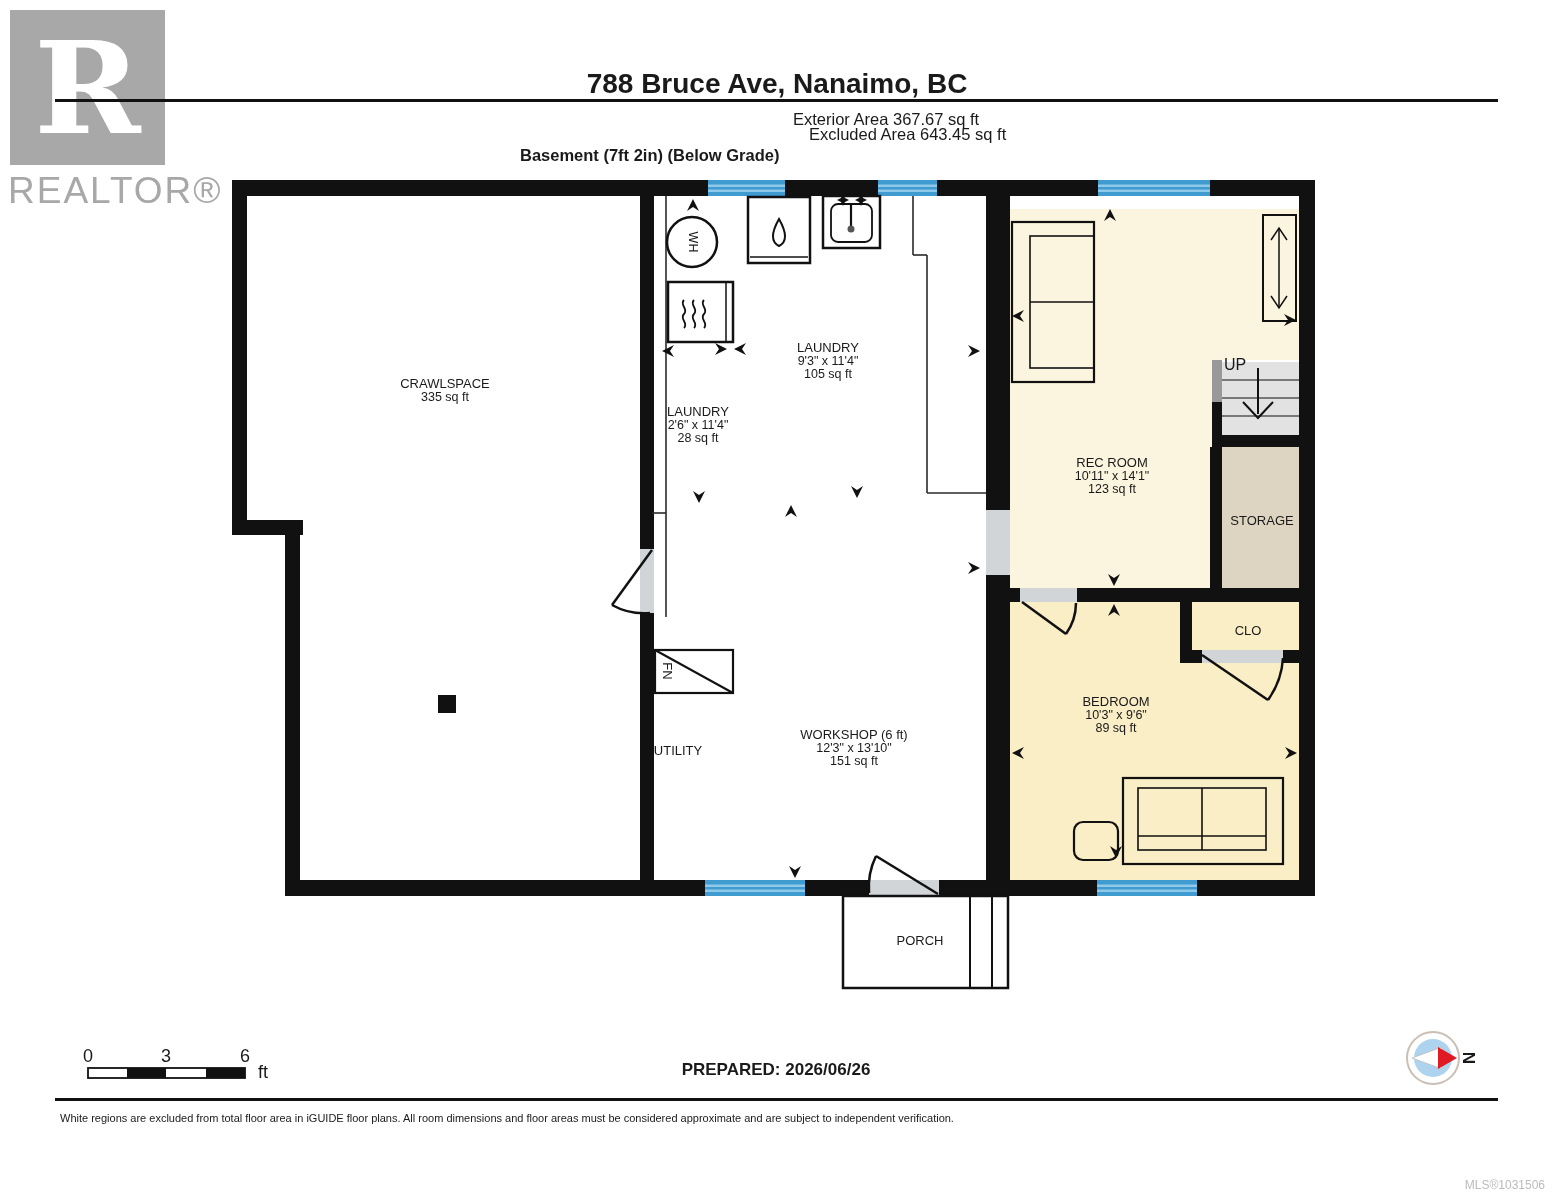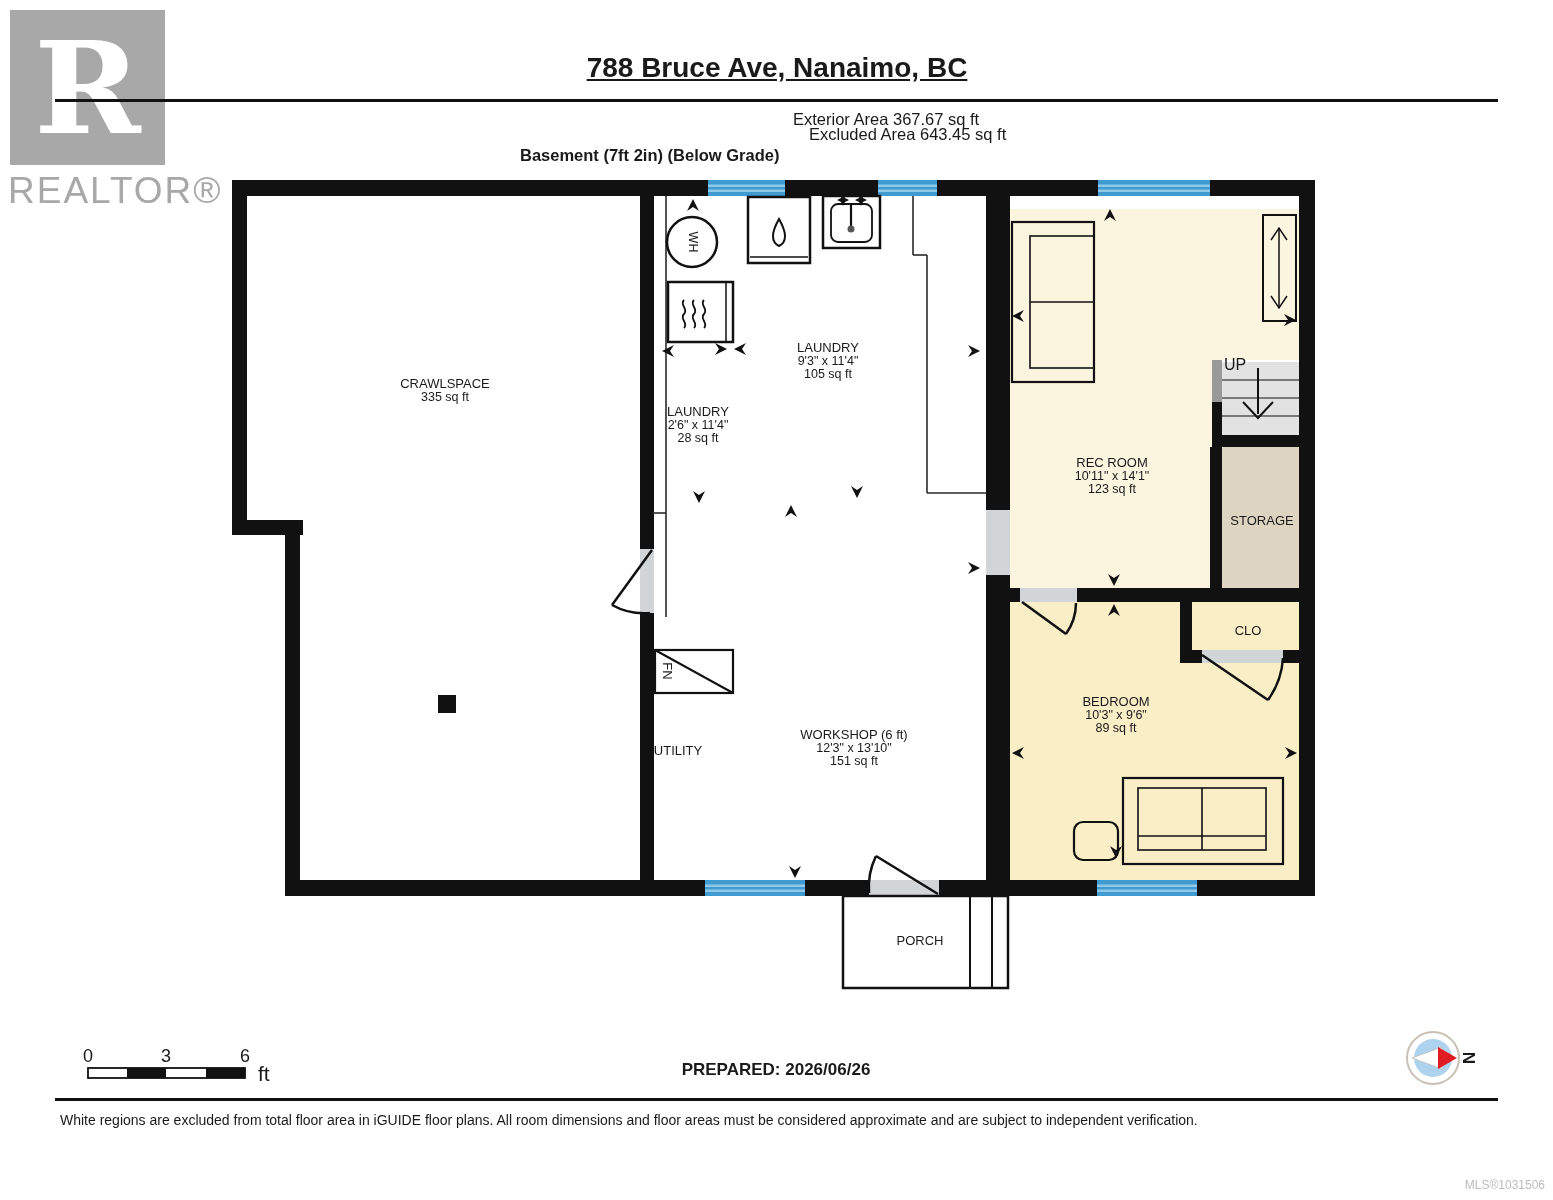--- a/index.html
+++ b/index.html
@@ -4,42 +4,42 @@
 <style>
   html,body{margin:0;padding:0;background:#ffffff;}
   #app{position:relative;width:1553px;height:1200px;background:#fff;overflow:hidden;
        font-family:"Liberation Sans",sans-serif;color:#1a1a1a;}
   .abs{position:absolute;}
   
   #logo-box{left:10px;top:10px;width:155px;height:155px;background:#a8a8a8;z-index:1;
             display:flex;align-items:center;justify-content:center;}
   #logo-letter{color:#fff;font-family:"DejaVu Serif",serif;font-weight:bold;font-size:128px;line-height:1;}
   #brand-text{left:8px;top:170px;color:#a8a8a8;font-size:37px;letter-spacing:2px;z-index:1;}
-  #page-title{left:777px;top:52px;transform:translateX(-50%);font-size:28px;font-weight:bold;white-space:nowrap;text-decoration:underline;}
+  #page-title{left:777px;top:68px;transform:translateX(-50%);font-size:28px;font-weight:bold;white-space:nowrap;}
   #rule-top{left:55px;top:99px;width:1443px;height:3px;background:#111;z-index:2;}
   #floor-label{left:520px;top:110px;font-size:16.5px;font-weight:bold;white-space:nowrap;margin-top:36px;}
   #area-ext{left:793px;top:110px;font-size:16.5px;white-space:nowrap;}
   #area-exc{left:793px;top:125px;font-size:16.5px;white-space:nowrap;margin-left:16px;}
   
   #plan-svg{left:0;top:0;z-index:3;}
   
   .lbl{position:absolute;z-index:4;text-align:center;transform:translateX(-50%);
        line-height:1.07;white-space:nowrap;color:#1a1a1a;}
   .nm{font-size:13px;text-align:center;}
   .dm{font-size:12.5px;}
   .rot{transform:translate(-50%,-50%) rotate(90deg);}
   
   #scale-num-0{left:88px;top:1046px;transform:translateX(-50%);font-size:18px;}
   #scale-num-3{left:166px;top:1046px;transform:translateX(-50%);font-size:18px;}
   #scale-num-6{left:245px;top:1046px;transform:translateX(-50%);font-size:18px;}
-  #scale-ft{left:258px;top:1062px;font-size:21px;}
+  #scale-ft{left:258px;top:1062px;font-size:18px;}
   #prepared{left:776px;top:1060px;transform:translateX(-50%);font-size:17px;font-weight:600;white-space:nowrap;}
   #compass-n{left:1462px;top:1048px;font-size:17px;font-weight:bold;transform:rotate(90deg);}
   #rule-bottom{left:55px;top:1098px;width:1443px;height:3px;background:#111;}
-  #disclaimer{left:60px;top:1112px;font-size:14px;white-space:nowrap;}
+  #disclaimer{left:60px;top:1112px;font-size:11px;white-space:nowrap;}
   #mls{right:8px;top:1178px;font-size:12px;color:#bcbcbc;}
 </style>
 </head>
 <body>
 
 <div id="app">
 
   <div class="abs" id="logo-box">
     <span id="logo-letter">R</span>
   </div>

